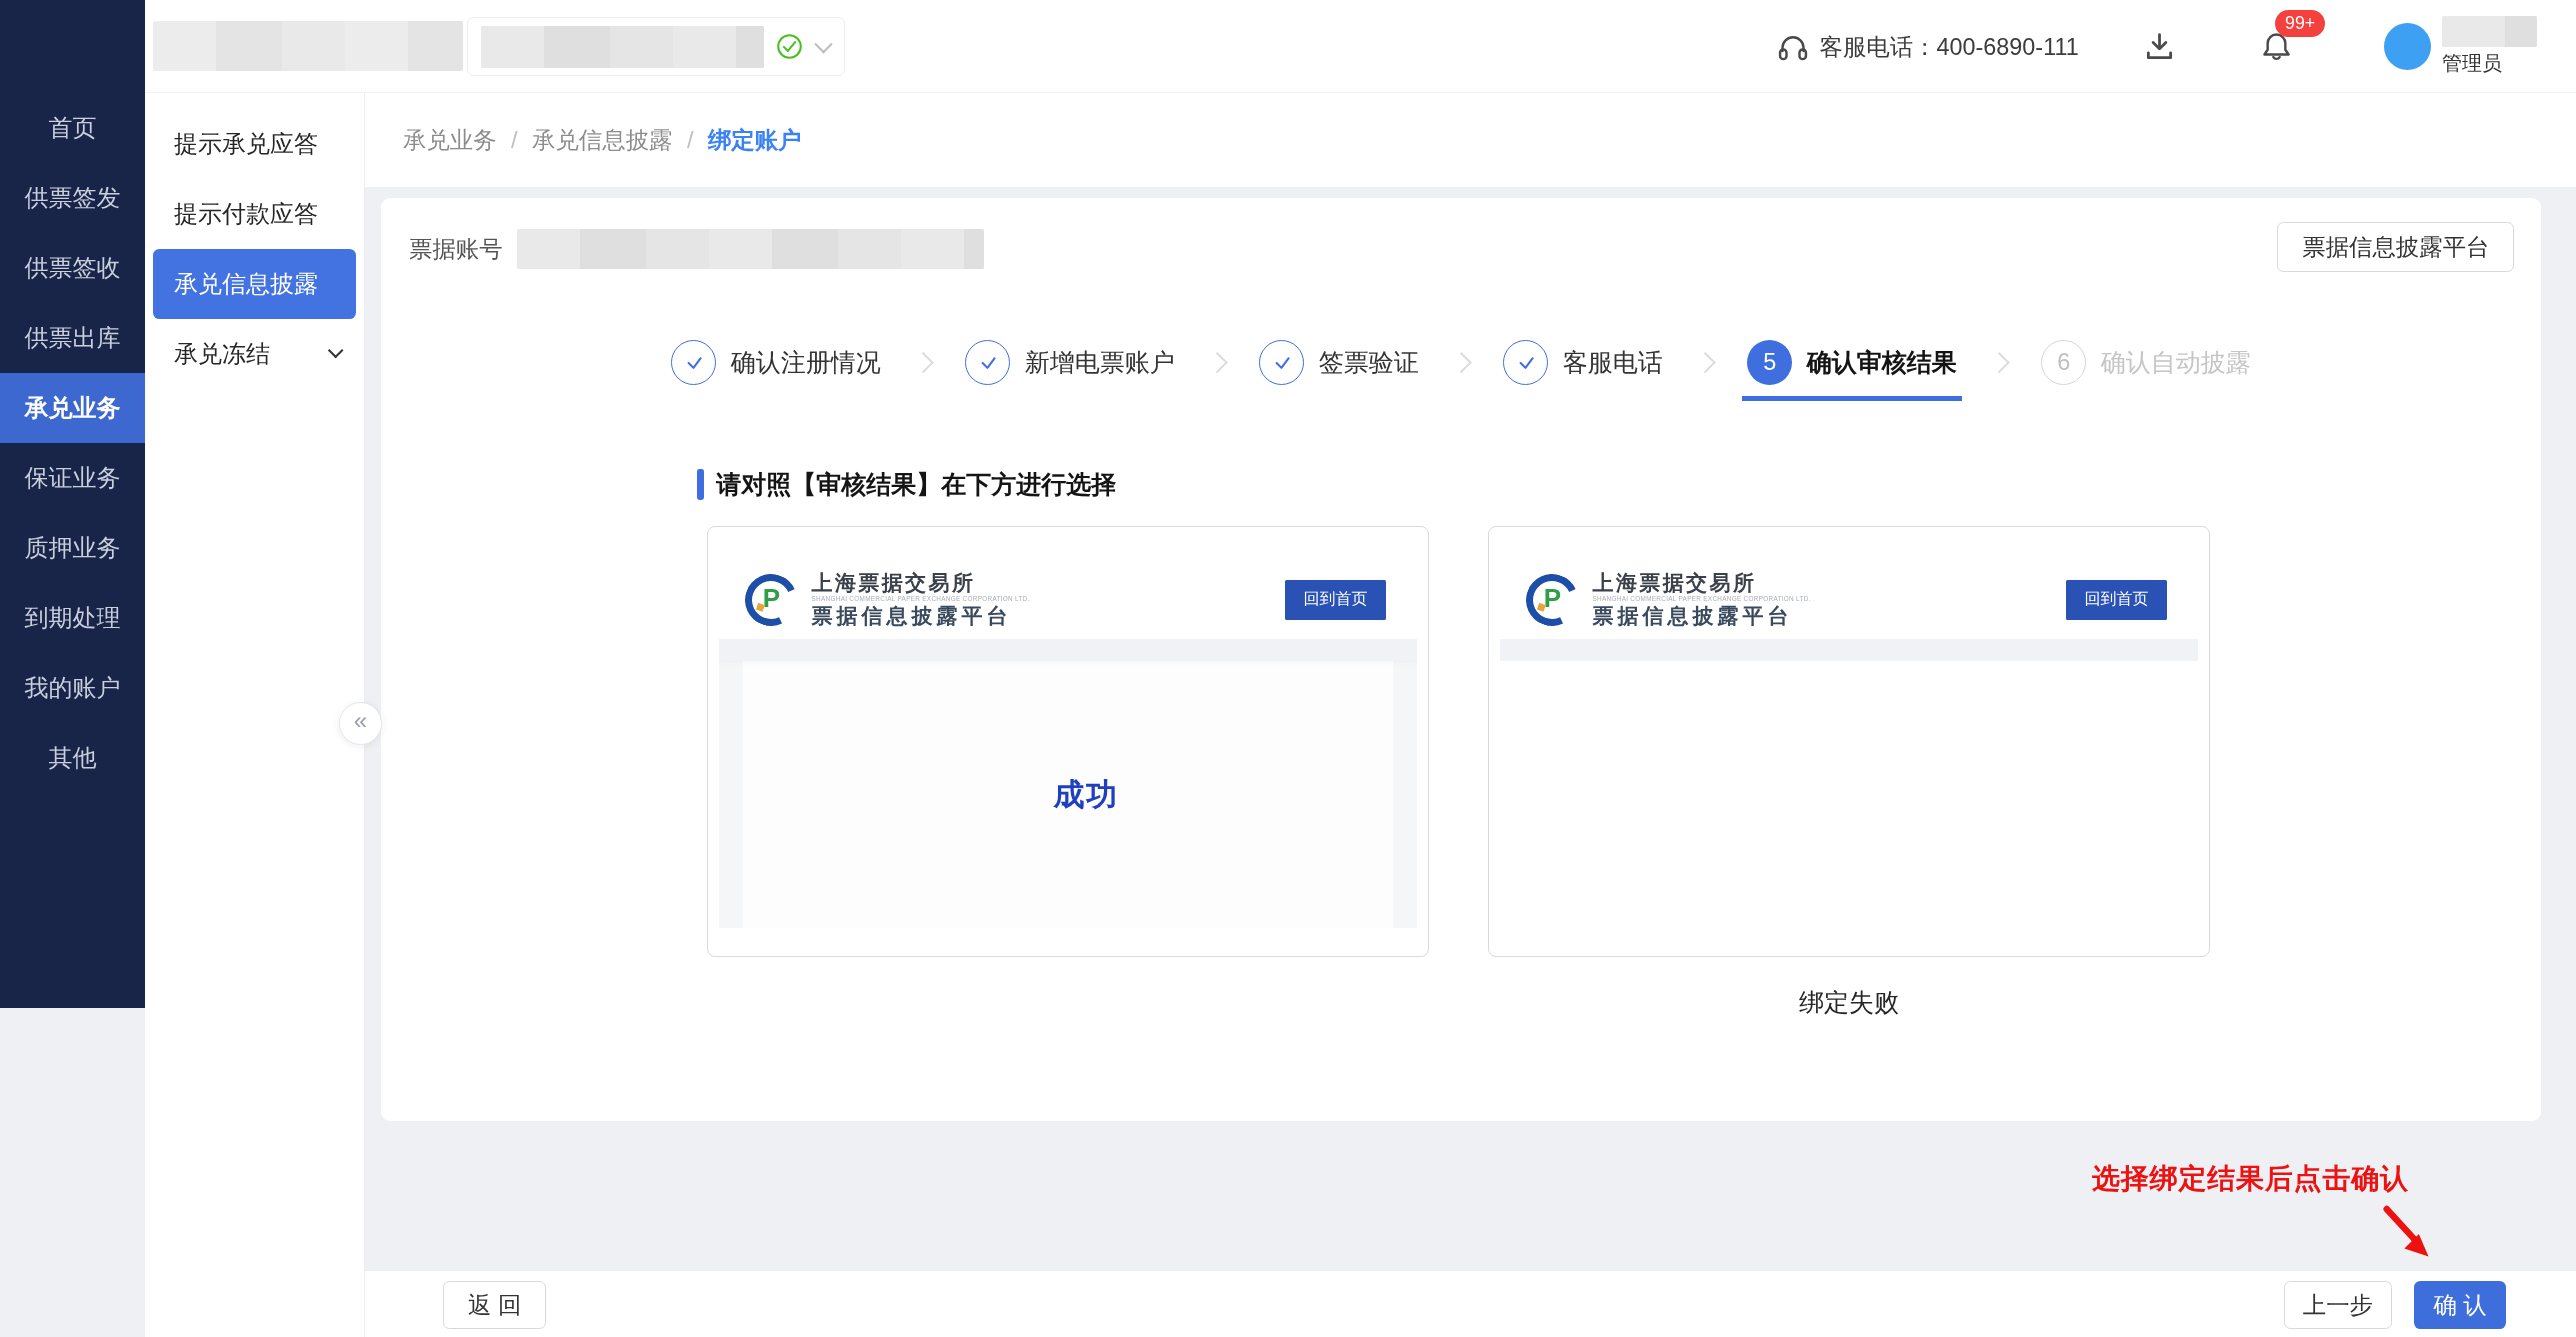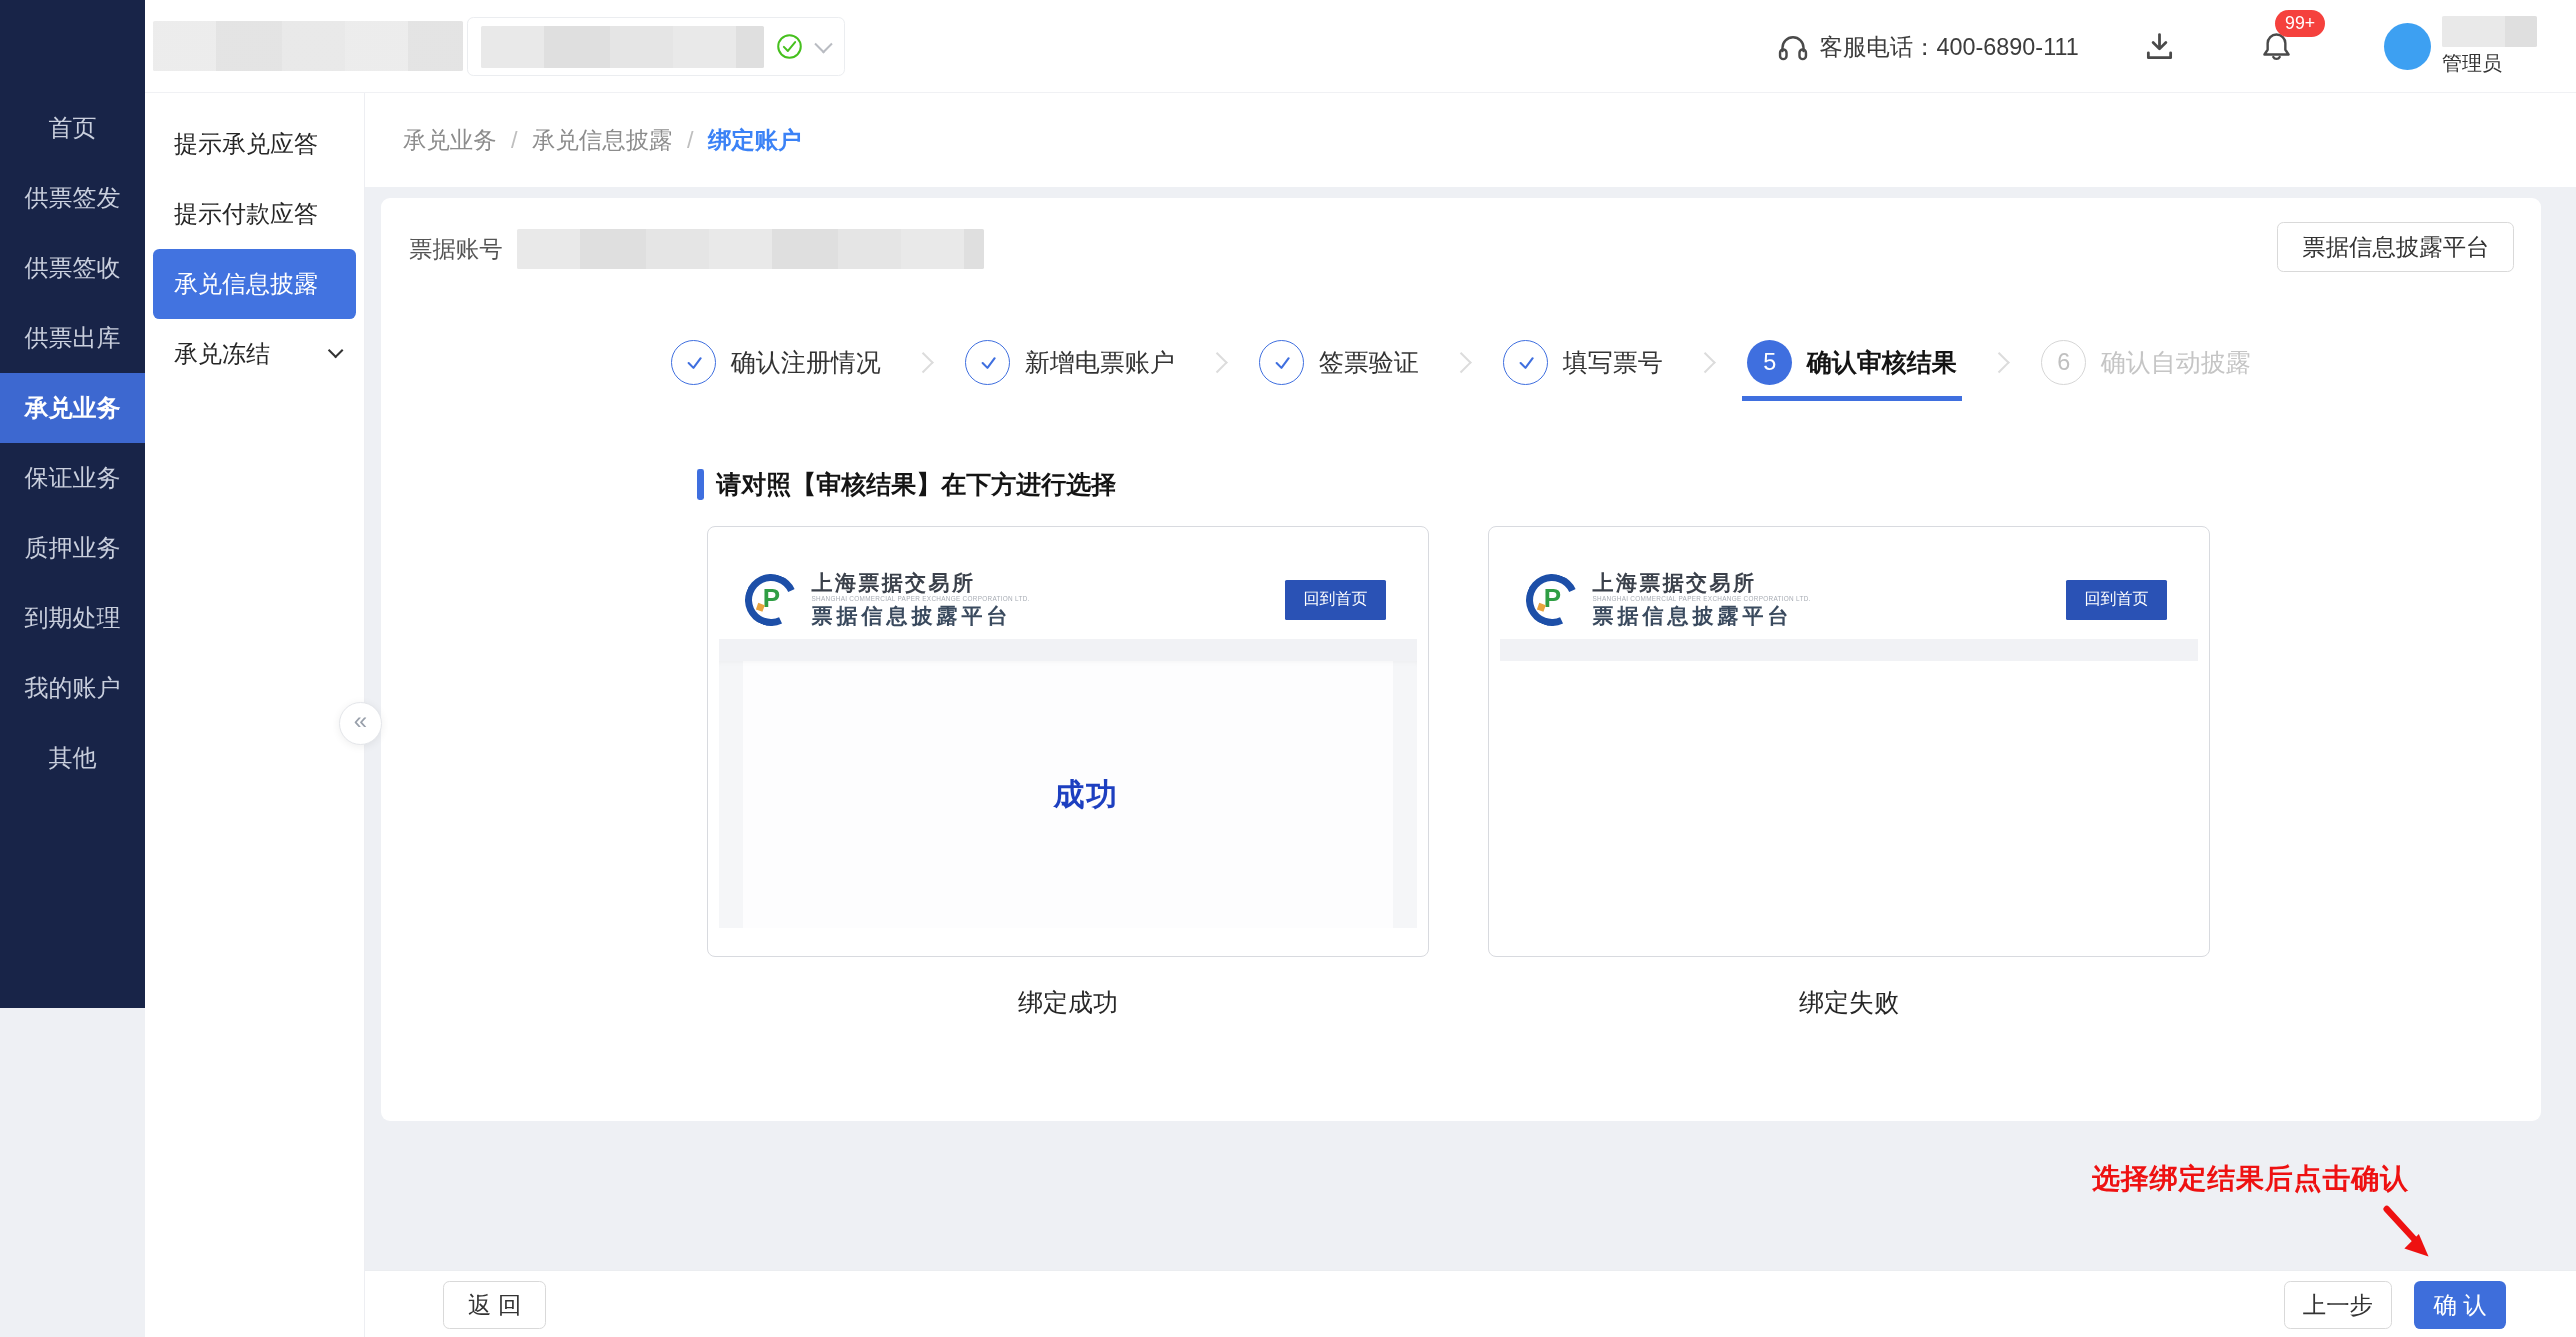--- a/index.html
+++ b/index.html
@@ -262,21 +262,21 @@
           <span class="slabel">签票验证</span>
         </div>
         <span class="ssep"></span>
 
         <div class="step done">
           <span class="circ">
             <svg width="22.5" height="22.5" viewBox="0 0 28 28">
                 <path d="M7 15l6 6 9-12" fill="none" stroke="#3f6fdf" stroke-width="2.6" stroke-linecap="round" stroke-linejoin="round"></path>
               </svg>
           </span>
-          <span class="slabel">填写票号</span>
+          <span class="slabel">客服电话</span>
         </div>
         <span class="ssep"></span>
 
         <div class="step active">
           <span class="circ">5</span>
           <span class="slabel">确认审核结果</span>
         </div>
         <span class="ssep"></span>
 
         <div class="step pending">
@@ -322,21 +322,20 @@
               <span class="morg">上海票据交易所</span>
               <span class="men">SHANGHAI COMMERCIAL PAPER EXCHANGE CORPORATION LTD.</span>
               <span class="mplat">票据信息披露平台</span>
             </span>
             <span class="mhome">回到首页</span>
           </div>
           <div class="mini-nav"></div>
         </div>
       </div>
 
-      <div class="caption left">绑定成功</div>
       <div class="caption right">绑定失败</div>
 
     </section>
   </main>
 
   <div class="annotation">选择绑定结果后点击确认</div>
   <svg class="arrow-svg" width="66" height="66" viewBox="0 0 82 82">
     <path d="M12 5 L46 42" fill="none" stroke="#ee1111" stroke-width="8" stroke-linecap="round"></path>
     <polygon points="64,64 34,54 52,36" fill="#ee1111"></polygon>
   </svg>

